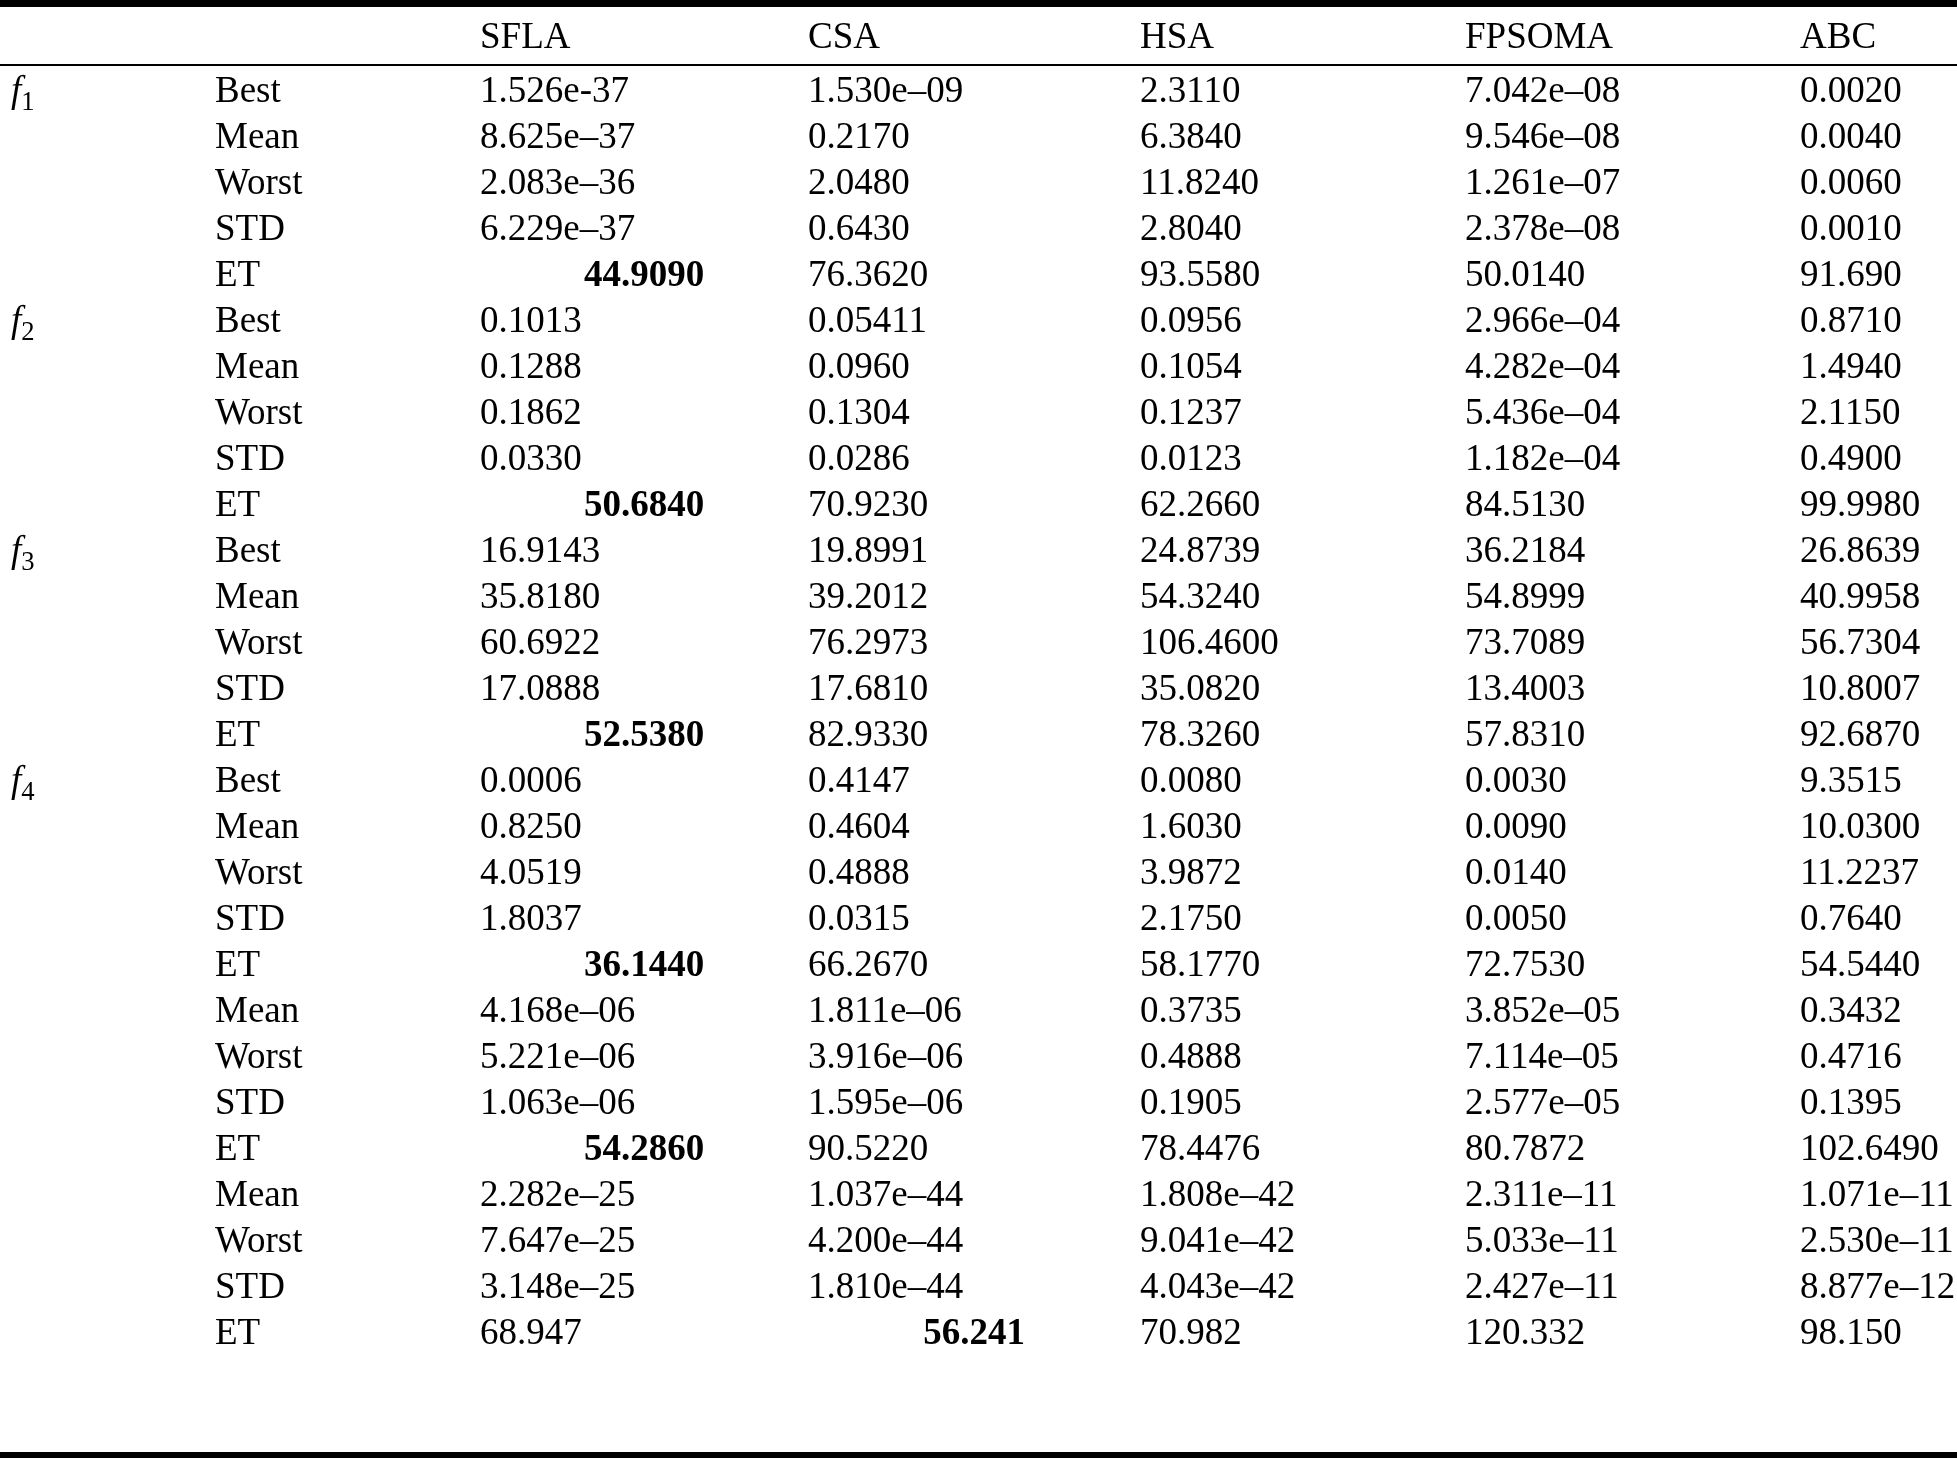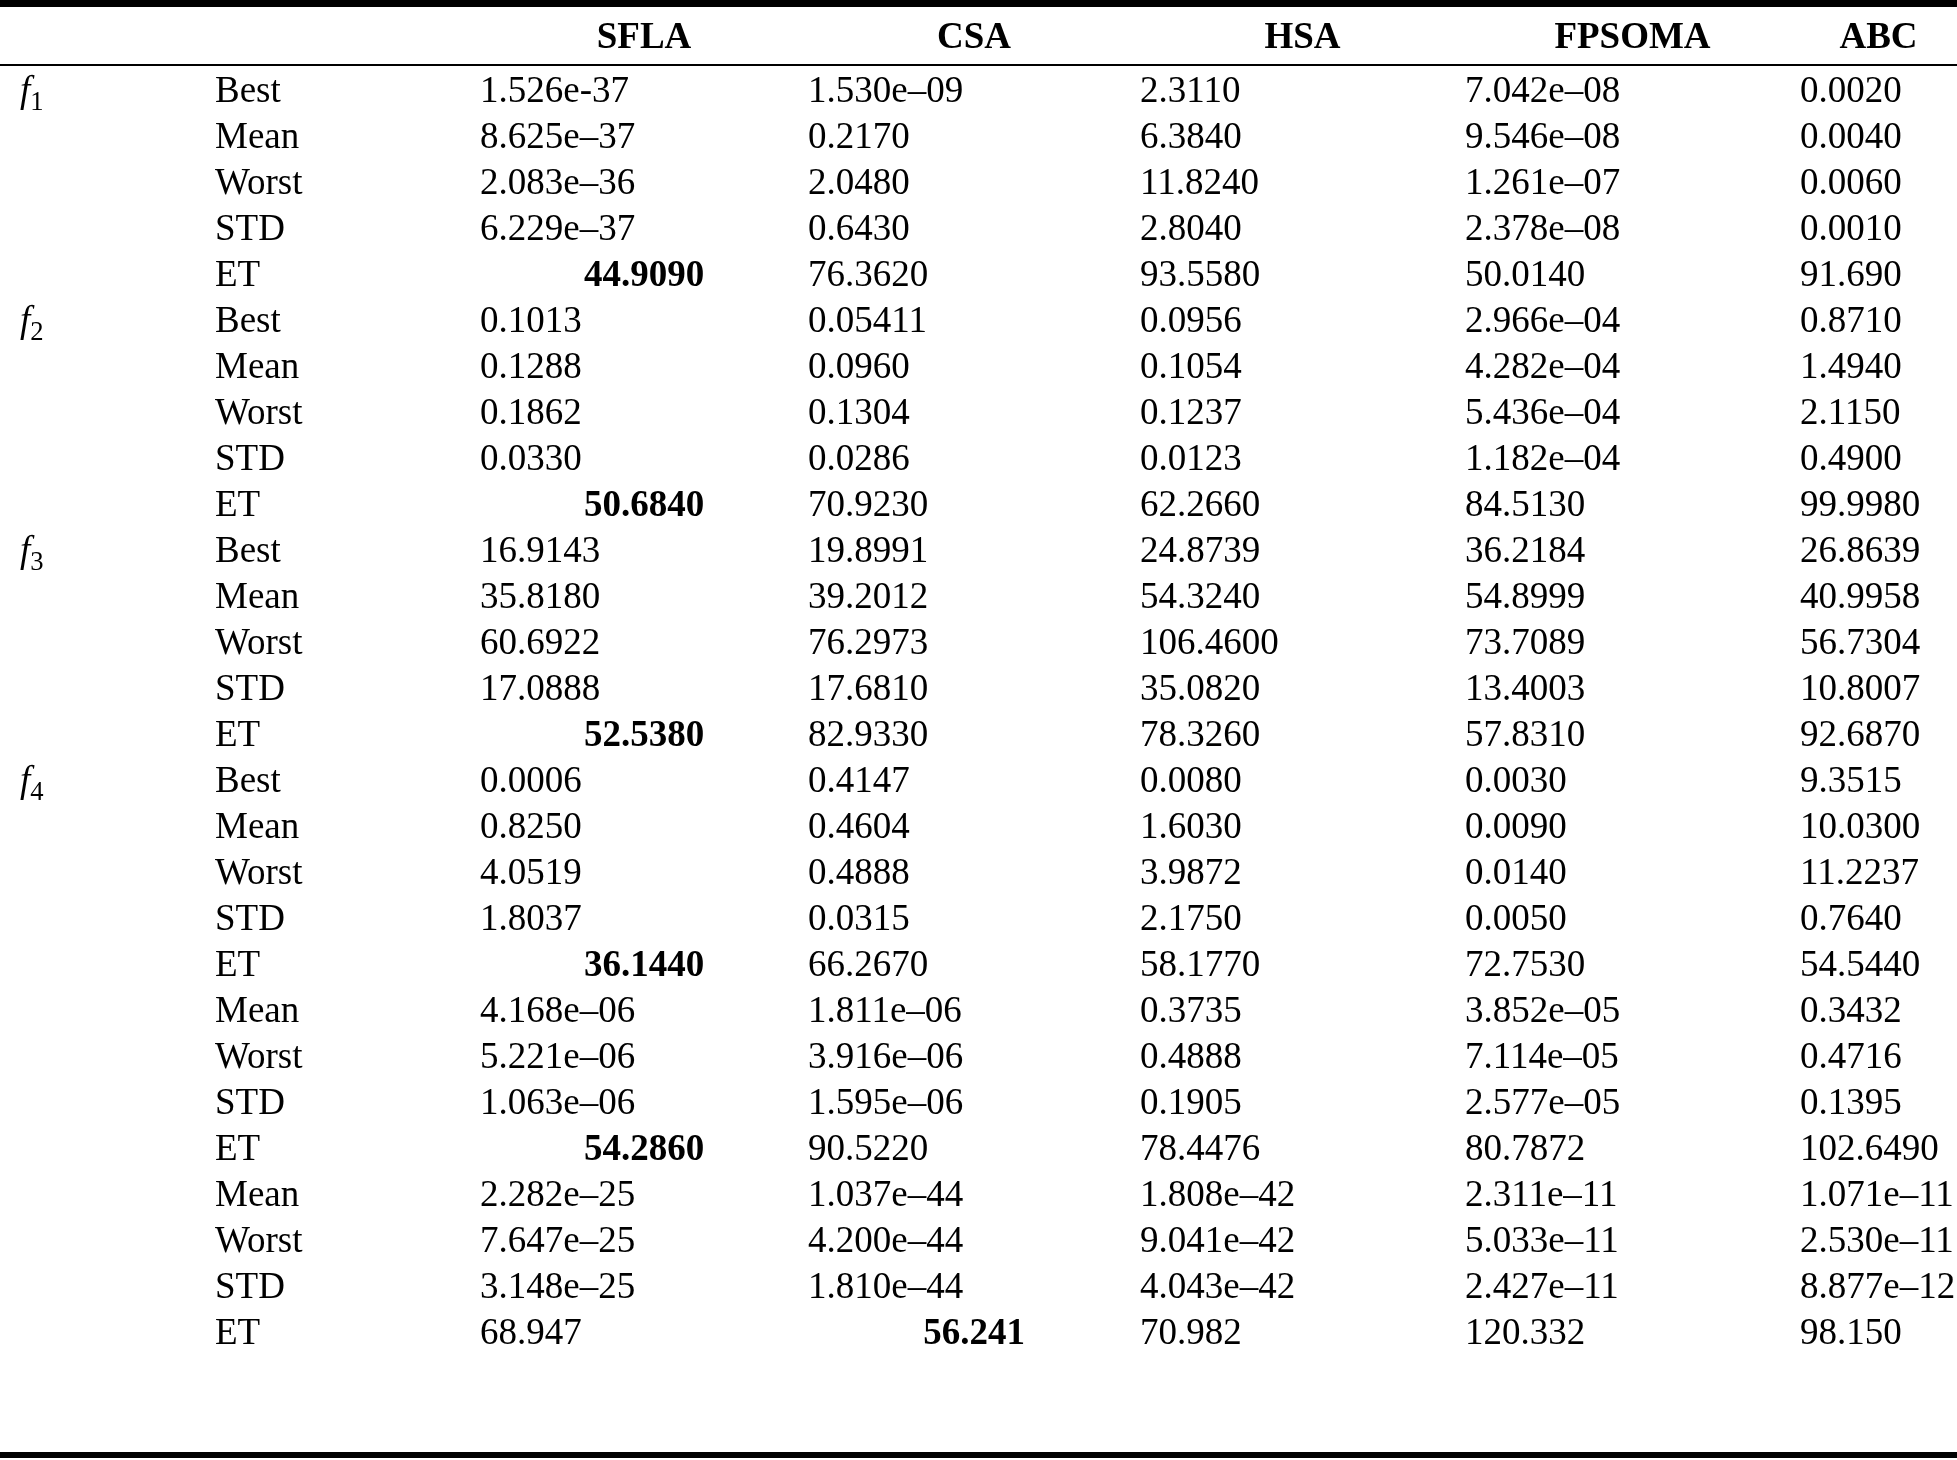--- a/index.html
+++ b/index.html
@@ -26,35 +26,35 @@
   col.c-fn     { width: 215px; }
   col.c-metric { width: 265px; }
   col.c-sfla   { width: 328px; }
   col.c-csa    { width: 332px; }
   col.c-hsa    { width: 325px; }
   col.c-fpsoma { width: 335px; }
   col.c-abc    { width: 157px; }
   thead th {
     height: 57px;
     border-bottom: 2px solid #000;
-    font-weight: bold;
-    text-align: center;
+    font-weight: normal;
+    text-align: left;
     vertical-align: middle;
     padding: 0;
     white-space: nowrap;
   }
   tbody td {
     height: 46px;
     padding: 0;
     text-align: left;
     vertical-align: middle;
     white-space: nowrap;
     line-height: 1;
   }
-  td.fn-cell { padding-left: 20px; }
+  td.fn-cell { padding-left: 11px; }
   td.fn-cell i { font-style: italic; }
   td.fn-cell sub {
     font-size: 0.72em;
     line-height: 0;
   }
   td.bold { font-weight: bold; text-align: center; }
   .bottom-rule {
     position: absolute;
     left: 0;
     top: 1452px;

